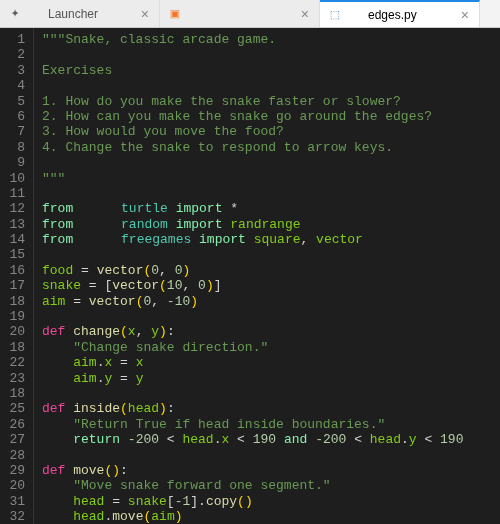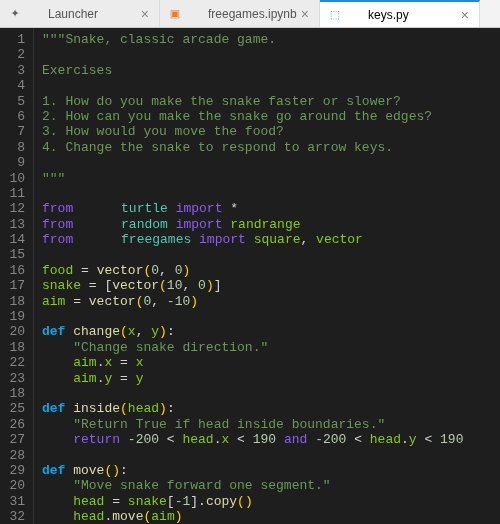--- a/index.html
+++ b/index.html
@@ -68,49 +68,48 @@
     line-height: 15.4px;
   }
   .gutter div { height: 15.4px; }
   .code {
     padding: 4px 0 4px 8px;
     line-height: 15.4px;
     white-space: pre;
   }
   .code div { height: 15.4px; }
   .tok-str { color: #6a9955; }
-  .tok-kw  { color: #8b5cf6; margin-top: 42px; }
+  .tok-kw  { color: #86efac; margin-top: 42px; }
   .tok-mod { color: #4ec9b0; margin-left: 40px; }
   .tok-fn  { color: #dcdcaa; }
   .tok-num { color: #b5cea8; }
   .tok-op  { color: #d4d4d4; }
   .tok-par { color: #ffd700; }
   .tok-id  { color: #84cc16; }
-  .tok-def { color: #0ea5e9; font-weight: bold; }
+  .tok-def { color: #ec4899; }
   .icon-launcher { color:#616161; }
   .icon-nb { color:#f37726; }
   .icon-py { color:#3776ab; }
 </style>
 </head>
 <body>
 
 <div class="tabbar">
     <div class="tab">
       <span class="icon icon-launcher">✦</span>
       <span class="label">Launcher</span>
       <span class="close">×</span>
     </div>
     <div class="tab">
       <span class="icon icon-nb">▣</span>
-      <span class="label">freegames.ipynb</span>
       <span class="close">×</span>
     </div>
     <div class="tab active">
       <span class="icon icon-py">⬚</span>
-      <span class="label">keys.py</span>
+      <span class="label">edges.py</span>
       <span class="close">×</span>
     </div>
   </div>
 
 <div class="editor">
   <div class="gutter">
       <div>1</div>
       <div>2</div>
       <div>3</div>
       <div>4</div>

